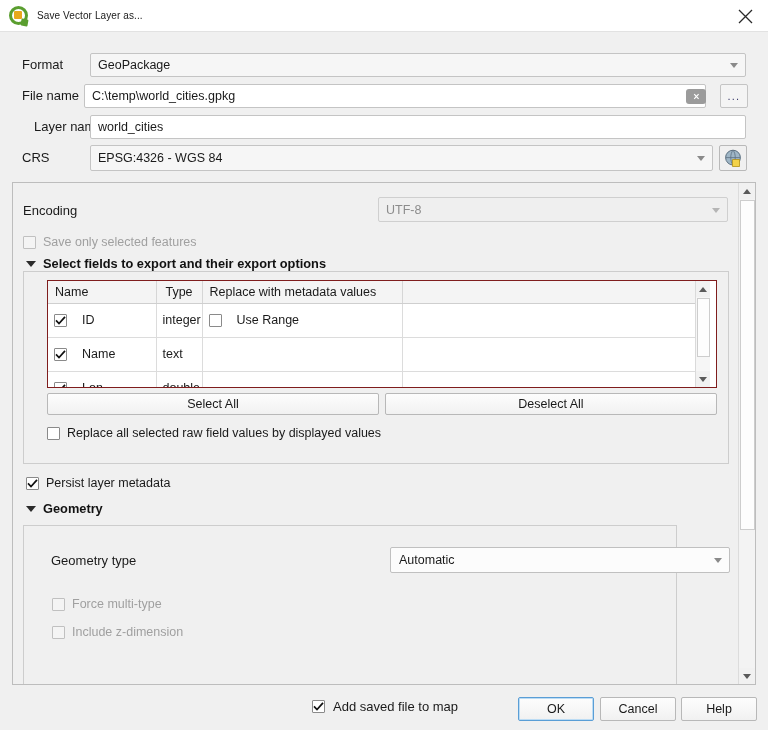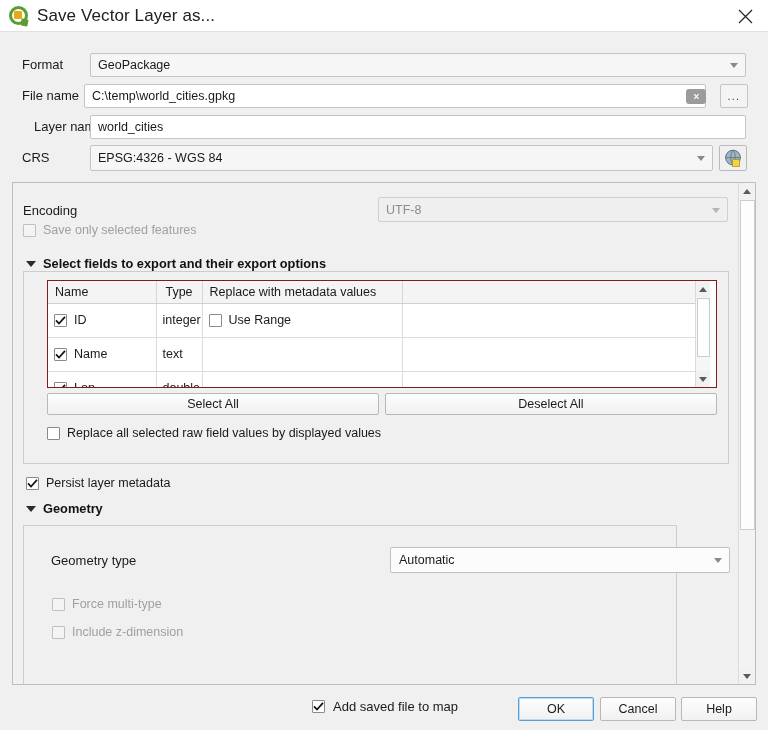--- a/index.html
+++ b/index.html
@@ -35,21 +35,21 @@
     position: absolute; right: 0px; bottom: -1px;
     width: 7px; height: 7px; background: #5a9e2f;
     transform: rotate(10deg);
     border-radius: 1px;
   }
   .qgis-logo .sq {
     position: absolute; left: 5px; top: 5px; width: 8px; height: 8px;
     background: #e8a81c; border-radius: 1px;
   }
   .title-text {
-    font-size: 17px; color: #202020; letter-spacing: .1px;
+    font-size: 10px; color: #202020; letter-spacing: .1px;
   }
   .close-btn {
     position: absolute; right: 0; top: 0; width: 46px; height: 32px;
     display: flex; align-items: center; justify-content: center;
     cursor: pointer;
   }
   .close-btn svg { display: block; }
 
   
   .form-area { position: absolute; left: 0; top: 32px; width: 768px; height: 142px; }
@@ -147,21 +147,21 @@
     font-weight: normal; font-size: 12.5px; color: #1a1a1a; height: 22px;
     padding: 0 4px; text-align: center;
   }
   table.fields th.left { text-align: left; padding-left: 7px; }
   table.fields td {
     border-right: 1px solid #dcdcdc; border-bottom: 1px solid #dcdcdc;
     height: 34px; padding: 0 6px; font-size: 12.5px; color: #1a1a1a;
     background: #ffffff;
   }
   table.fields td.blank { border-right: none; }
-  .cellflex { display: flex; align-items: center; gap: 7px; }
+  .cellflex { display: flex; align-items: center; gap: 15px; }
 
   .sb {
     position: absolute; background: #f6f6f6; border-left: 1px solid #dadada;
   }
   .sb-arrow {
     position: absolute; left: 0; width: 100%; height: 16px; background: #f1f1f1;
     display: flex; align-items: center; justify-content: center;
   }
   .sb-thumb { position: absolute; left: 1px; background: #fdfdfd; border: 1px solid #cdcdcd; }
   .tri-up { width:0;height:0;border-left:4px solid transparent;border-right:4px solid transparent;border-bottom:5px solid #5a5a5a; }
@@ -255,21 +255,21 @@
 
 <div class="scrollpanel">
   <div class="sp-inner">
 
     <div class="enc-label">Encoding</div>
     <div class="enc-combo">
       <span>UTF-8</span>
       <span class="arrow-dn"></span>
     </div>
 
-    <div class="row-chk dis" style="left:10px; top:40px;">
+    <div class="row-chk dis" style="left:10px; top:52px;">
       <span class="chk disabled"></span>
       <span>Save only selected features</span>
     </div>
 
     <div class="sect-head" style="left:13px; top:73px;">
       <span class="tri"></span>
       <span>Select fields to export and their export options</span>
     </div>
 
     <div class="fieldbox">

